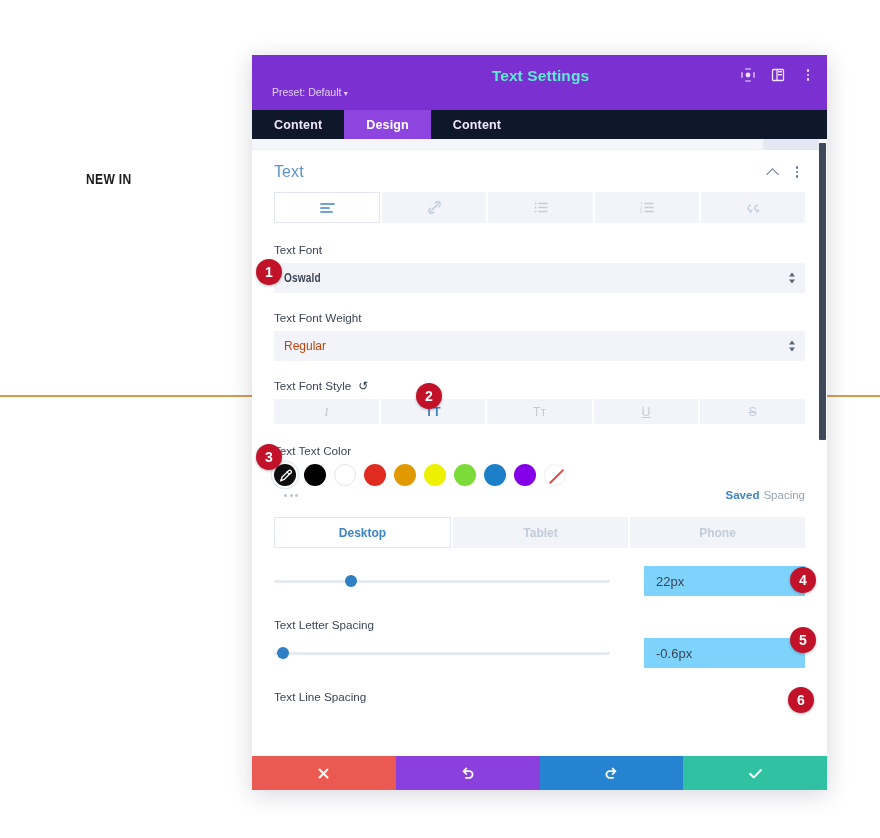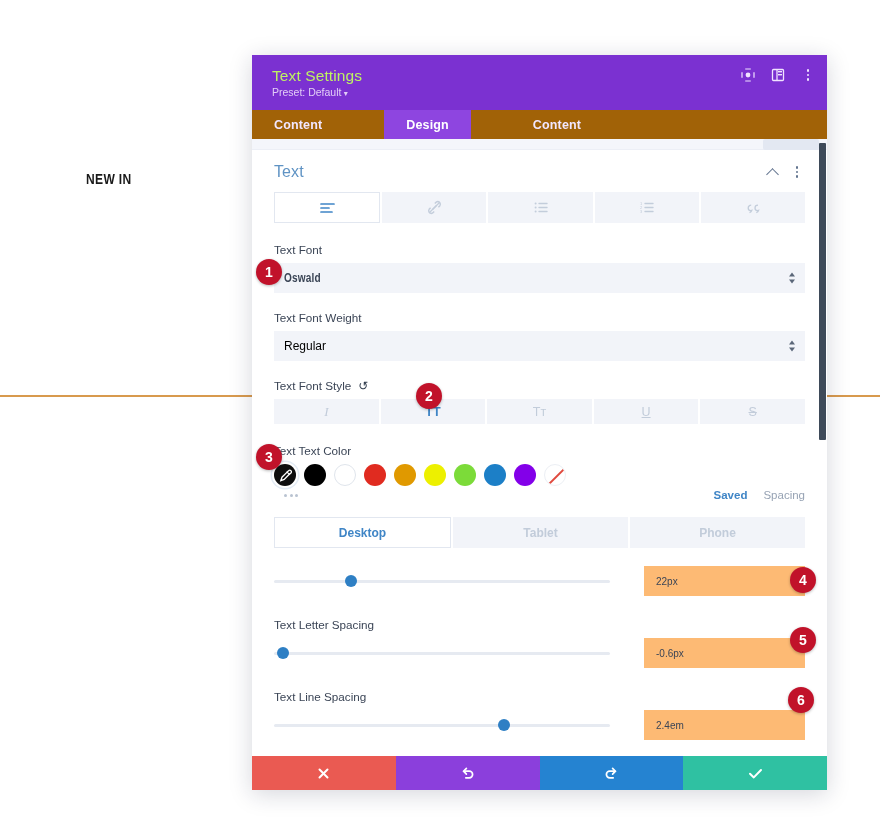--- a/index.html
+++ b/index.html
@@ -36,22 +36,23 @@
 
   
   .mhead {
     background: #7b31d1;
     padding: 12px 18px 9px 20px;
     position: relative;
     flex: 0 0 auto;
     height: 55px;
   }
   .mhead-title {
-    color: #bef264; font-size: 15.5px; font-weight: 400; line-height: 1.1;
+    color: #5eead4; font-size: 15.5px; font-weight: 700; line-height: 1.1;
     letter-spacing: .1px;
+    text-align: center;
   }
   .mhead-preset {
     color: #e2cdf7; font-size: 10.5px; margin-top: 3px; line-height: 1.1;
   }
   .mhead-preset .caret { font-size: 8px; }
   .mhead-icons {
     position: absolute; right: 11px; top: 12px;
     display: flex; align-items: center; gap: 14px;
   }
   .mhead-icons .hicon {
@@ -59,21 +60,21 @@
     width: 16px; height: 16px;
   }
   .dots-v {
     display: flex; flex-direction: column; align-items: center; gap: 2px;
     width: 16px; height: 16px; justify-content: center;
   }
   .dots-v i { width: 2.5px; height: 2.5px; border-radius: 50%; background: #f0e3ff; display: block; }
 
   
   .mtabs {
-    background: #a16207; display: flex; flex: 0 0 auto; height: 29px; gap: 40px;
+    background: #0f172a; display: flex; flex: 0 0 auto; height: 29px;
   }
   .mtab {
     padding: 0 22px; display: flex; align-items: center;
     color: #f2e7ff; font-size: 12.5px; font-weight: 700; letter-spacing: .15px;
     height: 29px;
   }
   .mtab.active { background: #8e45e0; color: #ffffff; }
 
   
   .mbody {
@@ -132,21 +133,21 @@
   .fselect {
     height: 30px; background: #f2f4f9; display: flex; align-items: center;
     padding: 0 10px; position: relative; margin-bottom: 18px;
   }
   .fselect .val { font-size: 12px; color: #3b4556; }
   .fselect .val.oswald {
     font-family: "Liberation Sans Narrow", "Liberation Sans", sans-serif;
     font-weight: 600; transform: scaleX(0.84); transform-origin: left center;
     letter-spacing: .2px;
   }
-  .fselect .val.muted { color: #000000; }
+  .fselect .val.muted { color: #c2410c; }
   .spinner {
     position: absolute; right: 10px; top: 50%; transform: translateY(-50%);
     display: flex; flex-direction: column; gap: 3px; align-items: center;
     color: #5b6779;
   }
   .spinner .up, .spinner .dn {
     width: 0; height: 0; border-left: 3.5px solid transparent;
     border-right: 3.5px solid transparent;
   }
   .spinner .up { border-bottom: 4px solid #5b6779; }
@@ -185,21 +186,21 @@
     width: 28px; height: 1.8px; background: #e04a3f; transform: rotate(-45deg);
   }
   .color-meta {
     display: flex; align-items: center; margin-bottom: 16px;
     padding-left: 10px;
   }
   .ellipsis-dots { display: flex; gap: 2.5px; }
   .ellipsis-dots i {
     width: 3px; height: 3px; border-radius: 50%; background: #b9c3d1; display: block;
   }
-  .color-tabs { margin-left: auto; display: flex; gap: 16px; }
+  .color-tabs { margin-left: auto; display: flex; gap: 4px; }
   .ctab { font-size: 11.5px; color: #97a3b4; }
   .ctab.active { color: #3f85c6; font-weight: 700; }
 
   
   .dev-bar { display: flex; gap: 2px; margin-bottom: 18px; }
   .dev-btn {
     flex: 1 1 0; height: 31px; background: #f2f4f9;
     display: flex; align-items: center; justify-content: center;
     font-size: 12px; color: #c2ccda; font-weight: 700;
   }
@@ -214,23 +215,23 @@
   .track-wrap { width: 336px; position: relative; height: 16px; flex: 0 0 auto; }
   .track {
     position: absolute; left: 0; top: 6.5px; width: 336px; height: 3px;
     background: #e6eaf1; border-radius: 2px;
   }
   .knob {
     position: absolute; top: 2px; width: 12px; height: 12px;
     border-radius: 50%; background: #2e7fc4;
   }
   .num-box {
-    margin-left: auto; width: 161px; height: 30px; background: #fdba74;
+    margin-left: auto; width: 161px; height: 30px; background: #7dd3fc;
     display: flex; align-items: center; padding: 0 12px;
-    font-size: 10px; color: #3b4556;
+    font-size: 13px; color: #3b4556;
   }
 
   
   .mfoot { display: flex; flex: 0 0 auto; height: 34px; }
   .fbtn {
     flex: 1 1 0; display: flex; align-items: center; justify-content: center;
     color: #ffffff; font-size: 15px;
   }
   .fbtn.cancel { background: #ea5a52; }
   .fbtn.undo   { background: #8b3fdc; }
@@ -457,27 +458,20 @@
         <span class="track-wrap">
           <span class="track"></span>
           <span class="knob" id="knob-ls" style="left: 3.24px;"></span>
         </span>
         <span class="num-box">-0.6px</span>
       </div>
 
       <div class="flabel">
         <span>Text Line Spacing</span>
       </div>
-      <div class="slider-row">
-        <span class="track-wrap">
-          <span class="track"></span>
-          <span class="knob" id="knob-lh" style="left: 223.56px;"></span>
-        </span>
-        <span class="num-box">2.4em</span>
-      </div>
 
     </div>
   </div>
 
   <div class="mfoot">
     <div class="fbtn cancel">
       <svg width="13" height="13" viewBox="0 0 13 13" stroke="#fff" stroke-width="2" stroke-linecap="round">
           <line x1="2.5" y1="2.5" x2="10.5" y2="10.5"></line>
           <line x1="10.5" y1="2.5" x2="2.5" y2="10.5"></line>
         </svg>

